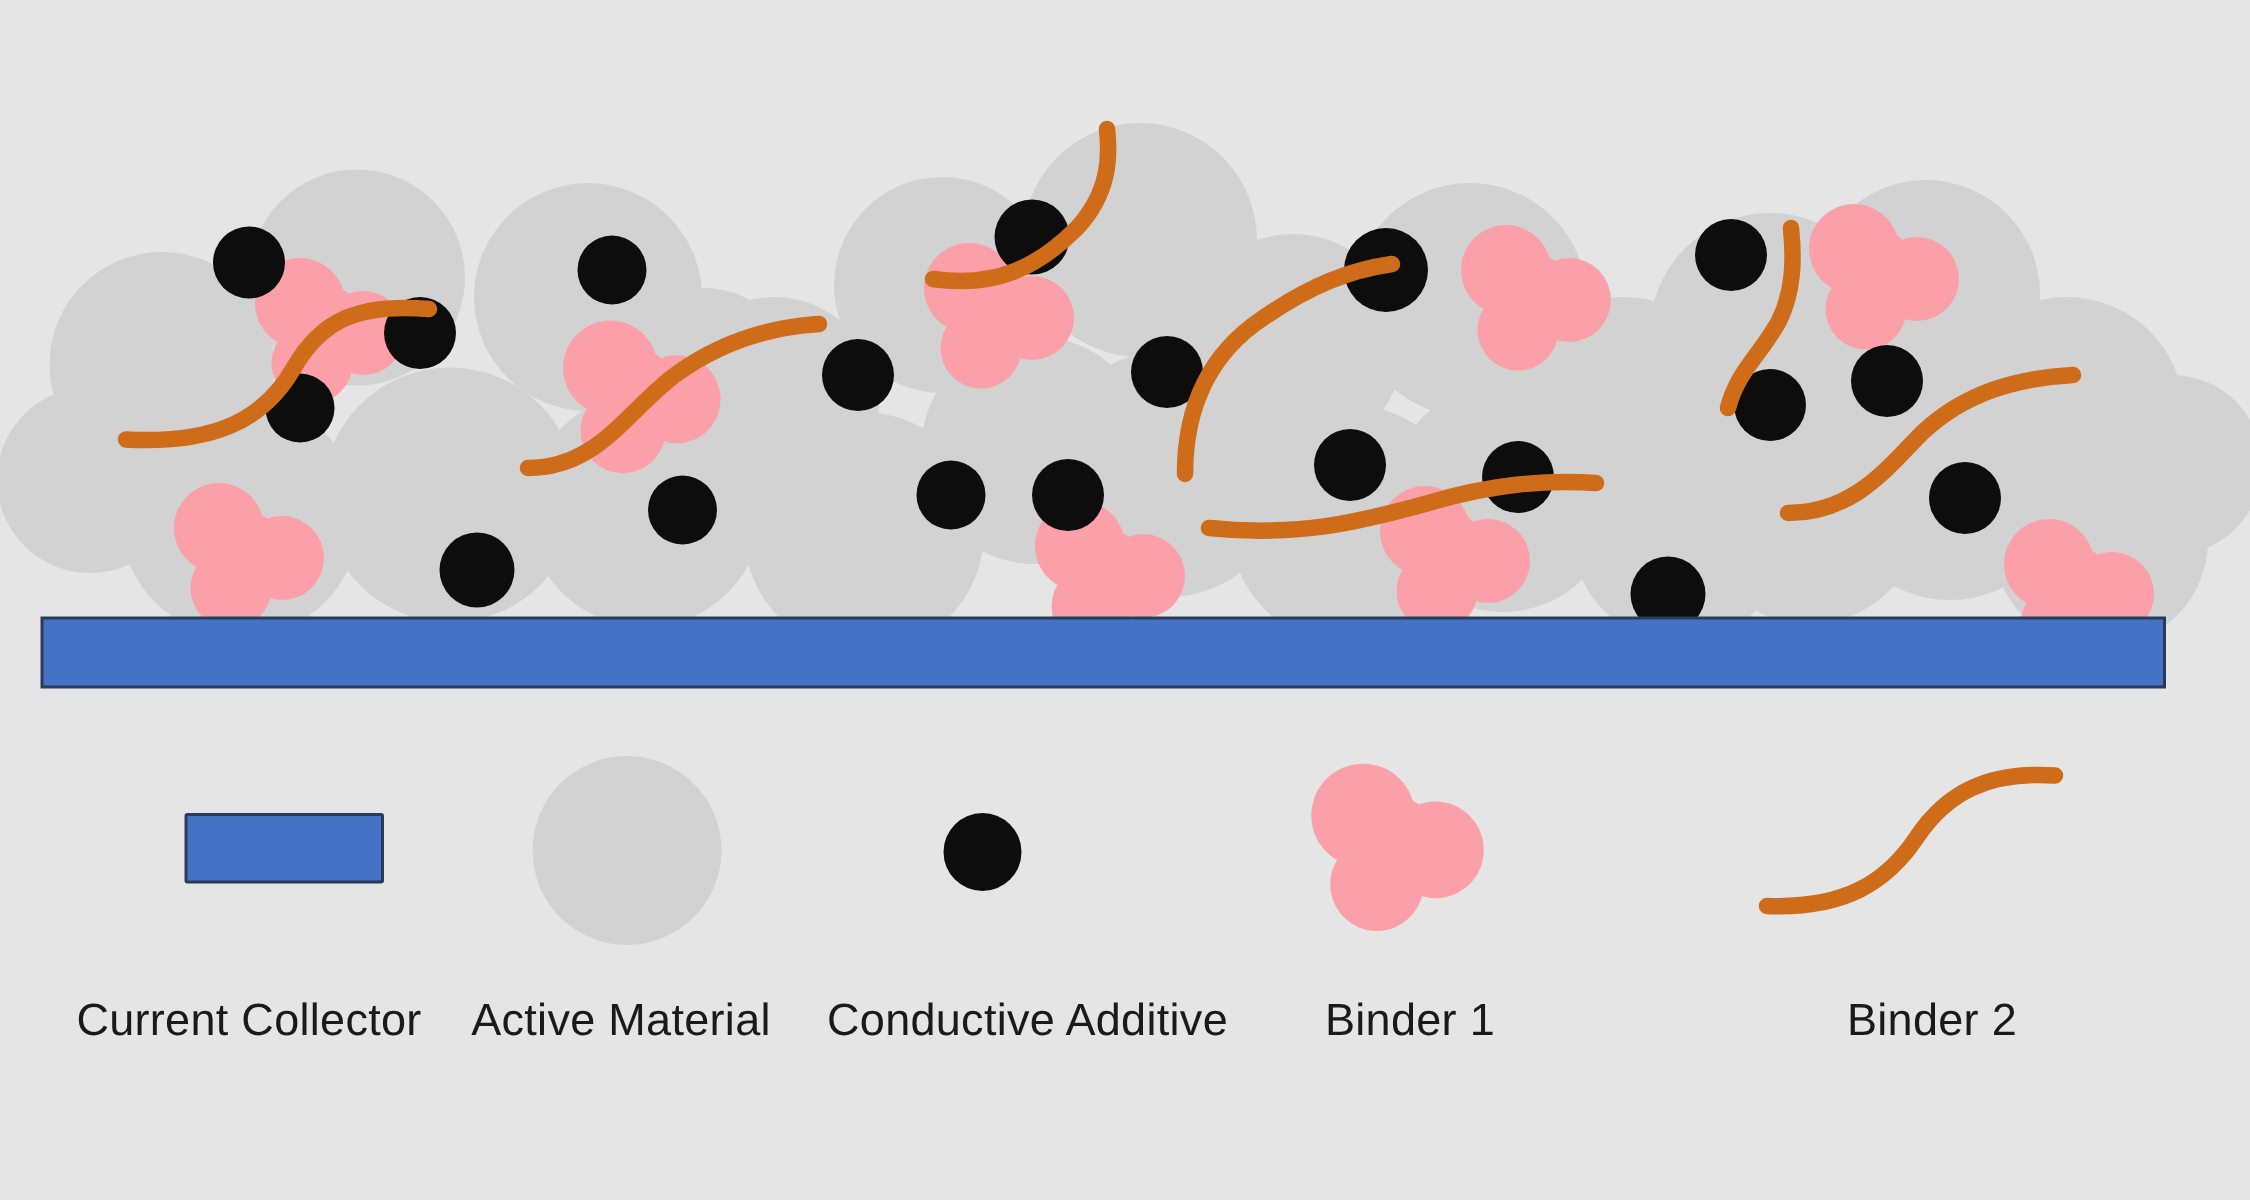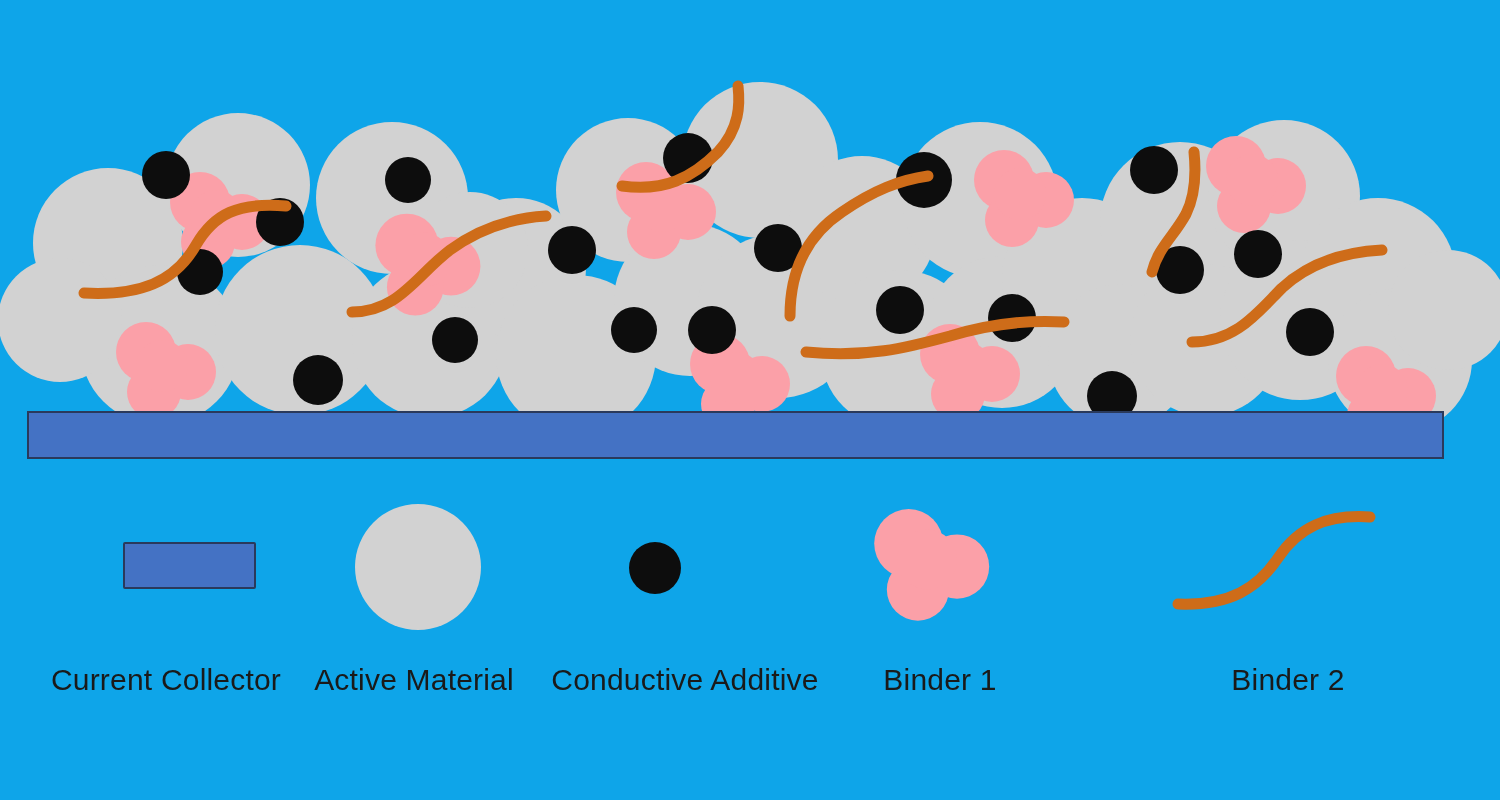--- a/index.html
+++ b/index.html
@@ -10,21 +10,21 @@
   body {
     width: 1500px;
     height: 800px;
     font-family: "Liberation Sans", sans-serif;
     overflow: hidden;
   }
   #figure {
     position: relative;
     width: 1500px;
     height: 800px;
-    background: #0ea5e9;
+    background: #e5e5e5;
   }
   #diagram-svg {
     position: absolute;
     top: 0;
     left: 0;
     width: 1500px;
     height: 800px;
     display: block;
   }
   .legend-label {

